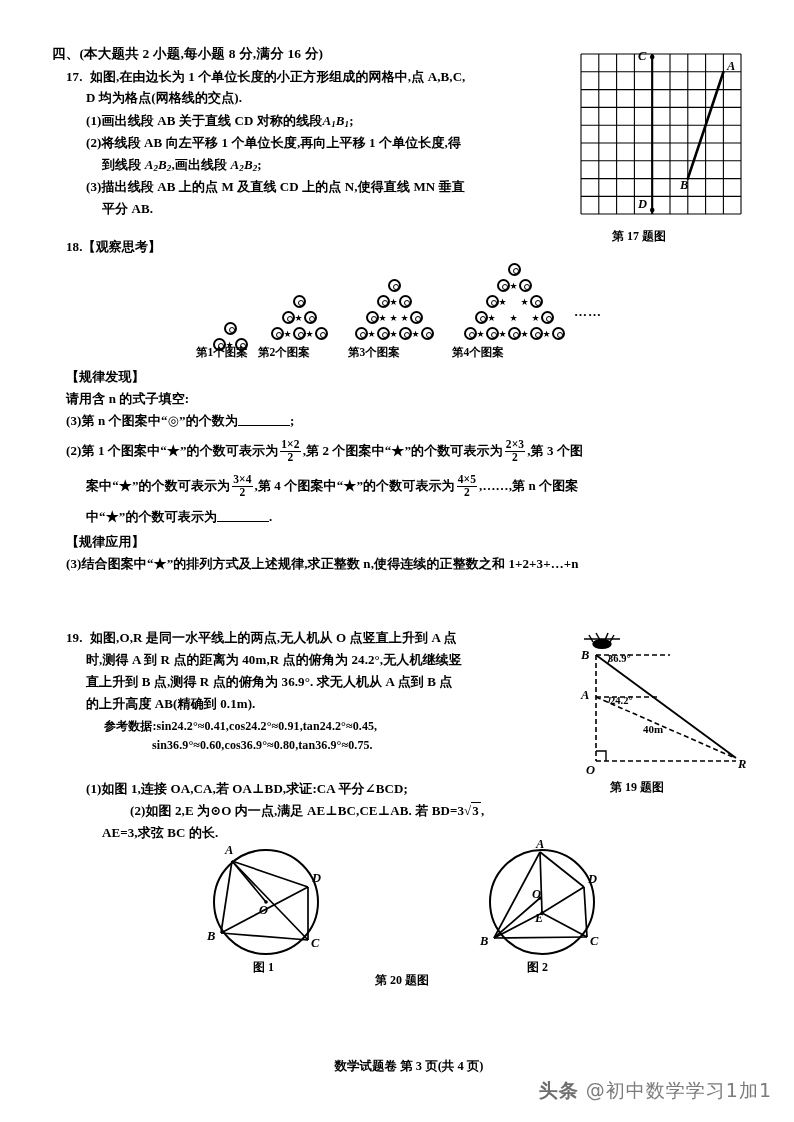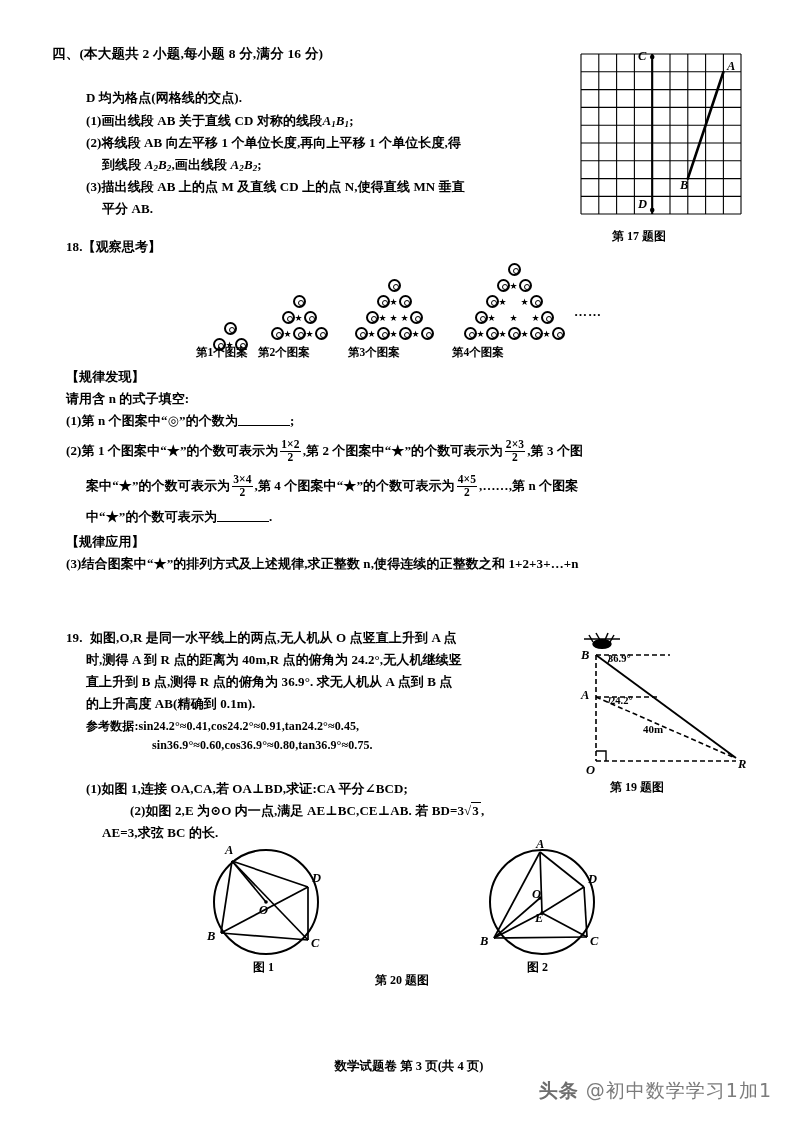--- a/index.html
+++ b/index.html
@@ -150,20 +150,24 @@
   }
   .watermark .tt { font-weight: bold; color: #6e6e6e; }
 </style>
 </head>
 <body>
 
 <div class="page">
 
   <div class="sec-head" style="left:52px; top:45px;">四、(本大题共 2 小题,每小题 8 分,满分 16 分)</div>
 
+  <div class="qline" style="left:66px; top:68px;">
+    <span>17.</span>
+    <span style="margin-left:4px;">如图,在由边长为 1 个单位长度的小正方形组成的网格中,点 A,B,C,</span>
+  </div>
   <div class="qline" style="left:86px; top:89px;">D 均为格点(网格线的交点).</div>
   <div class="qline" style="left:86px; top:112px;">
     <span>(1)画出线段 AB 关于直线 CD 对称的线段</span><span class="it">A</span><span class="sub">1</span><span class="it">B</span><span class="sub">1</span><span>;</span>
   </div>
   <div class="qline" style="left:86px; top:134px;">(2)将线段 AB 向左平移 1 个单位长度,再向上平移 1 个单位长度,得</div>
   <div class="qline" style="left:102px; top:156px;">
     <span>到线段 </span><span class="it">A</span><span class="sub">2</span><span class="it">B</span><span class="sub">2</span><span>,画出线段 </span><span class="it">A</span><span class="sub">2</span><span class="it">B</span><span class="sub">2</span><span>;</span>
   </div>
   <div class="qline" style="left:86px; top:178px;">(3)描出线段 AB 上的点 M 及直线 CD 上的点 N,使得直线 MN 垂直</div>
   <div class="qline" style="left:102px; top:200px;">平分 AB.</div>
@@ -278,21 +282,21 @@
       <span class="star" style="left:78px; top:68px;">★</span>
     </div>
     <div class="pcap" style="left:256px; top:83px;">第4个图案</div>
 
     <div class="dots" style="left:378px; top:42px;">……</div>
   </div>
 
   <div class="qline" style="left:66px; top:368px;">【规律发现】</div>
   <div class="qline" style="left:66px; top:390px;">请用含 n 的式子填空:</div>
   <div class="qline" style="left:66px; top:412px;">
-    <span>(1)第 n 个图案中“◎”的个数为</span><span class="blank"></span><span>;</span>
+    <span>(3)第 n 个图案中“◎”的个数为</span><span class="blank"></span><span>;</span>
   </div>
   <div class="qline" style="left:66px; top:440px;">
     <span>(2)第 1 个图案中“★”的个数可表示为</span><span class="frac"><span class="num">1×2</span><span class="den">2</span></span><span>,第 2 个图案中“★”的个数可表示为</span><span class="frac"><span class="num">2×3</span><span class="den">2</span></span><span>,第 3 个图</span>
   </div>
   <div class="qline" style="left:86px; top:475px;">
     <span>案中“★”的个数可表示为</span><span class="frac"><span class="num">3×4</span><span class="den">2</span></span><span>,第 4 个图案中“★”的个数可表示为</span><span class="frac"><span class="num">4×5</span><span class="den">2</span></span><span>,……,第 n 个图案</span>
   </div>
   <div class="qline" style="left:86px; top:508px;">
     <span>中“★”的个数可表示为</span><span class="blank"></span><span>.</span>
   </div>
@@ -300,21 +304,21 @@
   <div class="qline" style="left:66px; top:555px;">(3)结合图案中“★”的排列方式及上述规律,求正整数 n,使得连续的正整数之和 1+2+3+…+n</div>
 
 
   <div class="qline" style="left:66px; top:629px;">
     <span>19.</span>
     <span style="margin-left:4px;">如图,O,R 是同一水平线上的两点,无人机从 O 点竖直上升到 A 点</span>
   </div>
   <div class="qline" style="left:86px; top:651px;">时,测得 A 到 R 点的距离为 40m,R 点的俯角为 24.2°,无人机继续竖</div>
   <div class="qline" style="left:86px; top:673px;">直上升到 B 点,测得 R 点的俯角为 36.9°. 求无人机从 A 点到 B 点</div>
   <div class="qline" style="left:86px; top:695px;">的上升高度 AB(精确到 0.1m).</div>
-  <div class="qline" style="left:86px; top:718px; font-size:12px;">
+  <div class="qline" style="left:104px; top:718px; font-size:12px;">
     <span>参考数据:</span><span>sin24.2°≈0.41,cos24.2°≈0.91,tan24.2°≈0.45,</span>
   </div>
   <div class="qline" style="left:152px; top:738px; font-size:12px;">sin36.9°≈0.60,cos36.9°≈0.80,tan36.9°≈0.75.</div>
 
   <div id="fig19">
     <svg width="220" height="170" viewBox="0 0 220 170">
 
       <line x1="48" y1="30" x2="48" y2="136" stroke="#000" stroke-width="1.6" stroke-dasharray="5,3"></line>
 
       <line x1="48" y1="136" x2="188" y2="136" stroke="#000" stroke-width="1.6" stroke-dasharray="5,3"></line>

